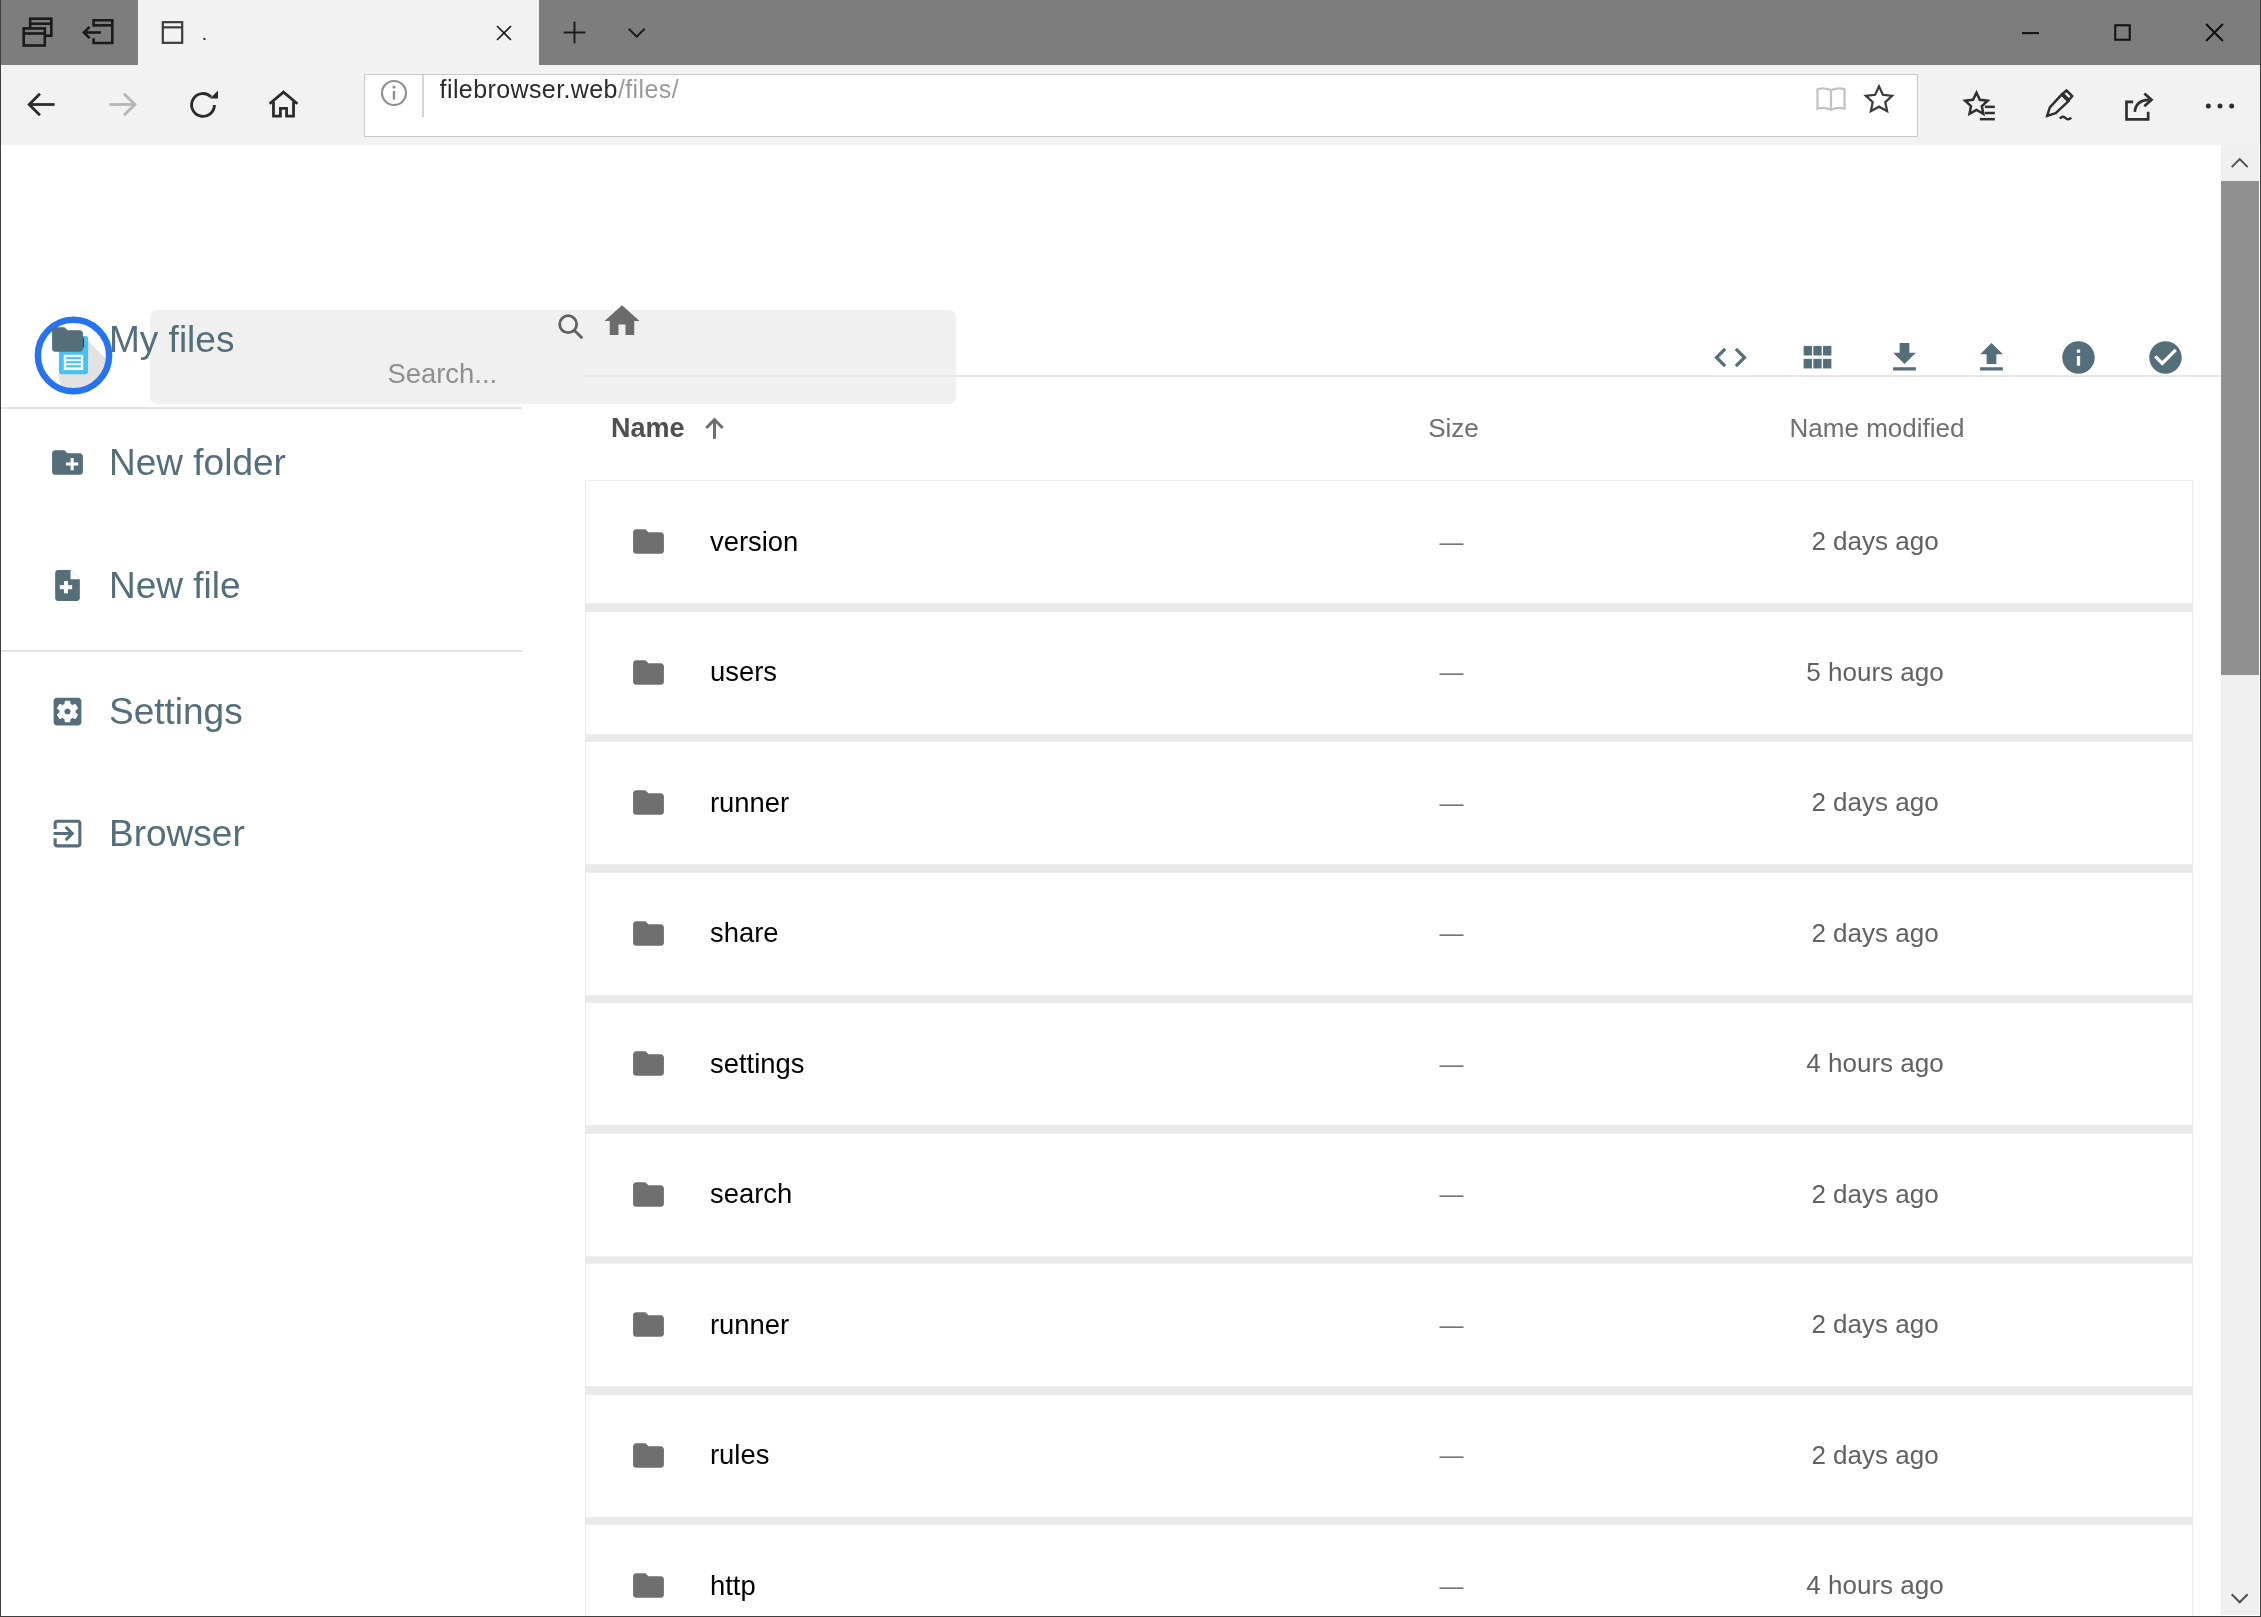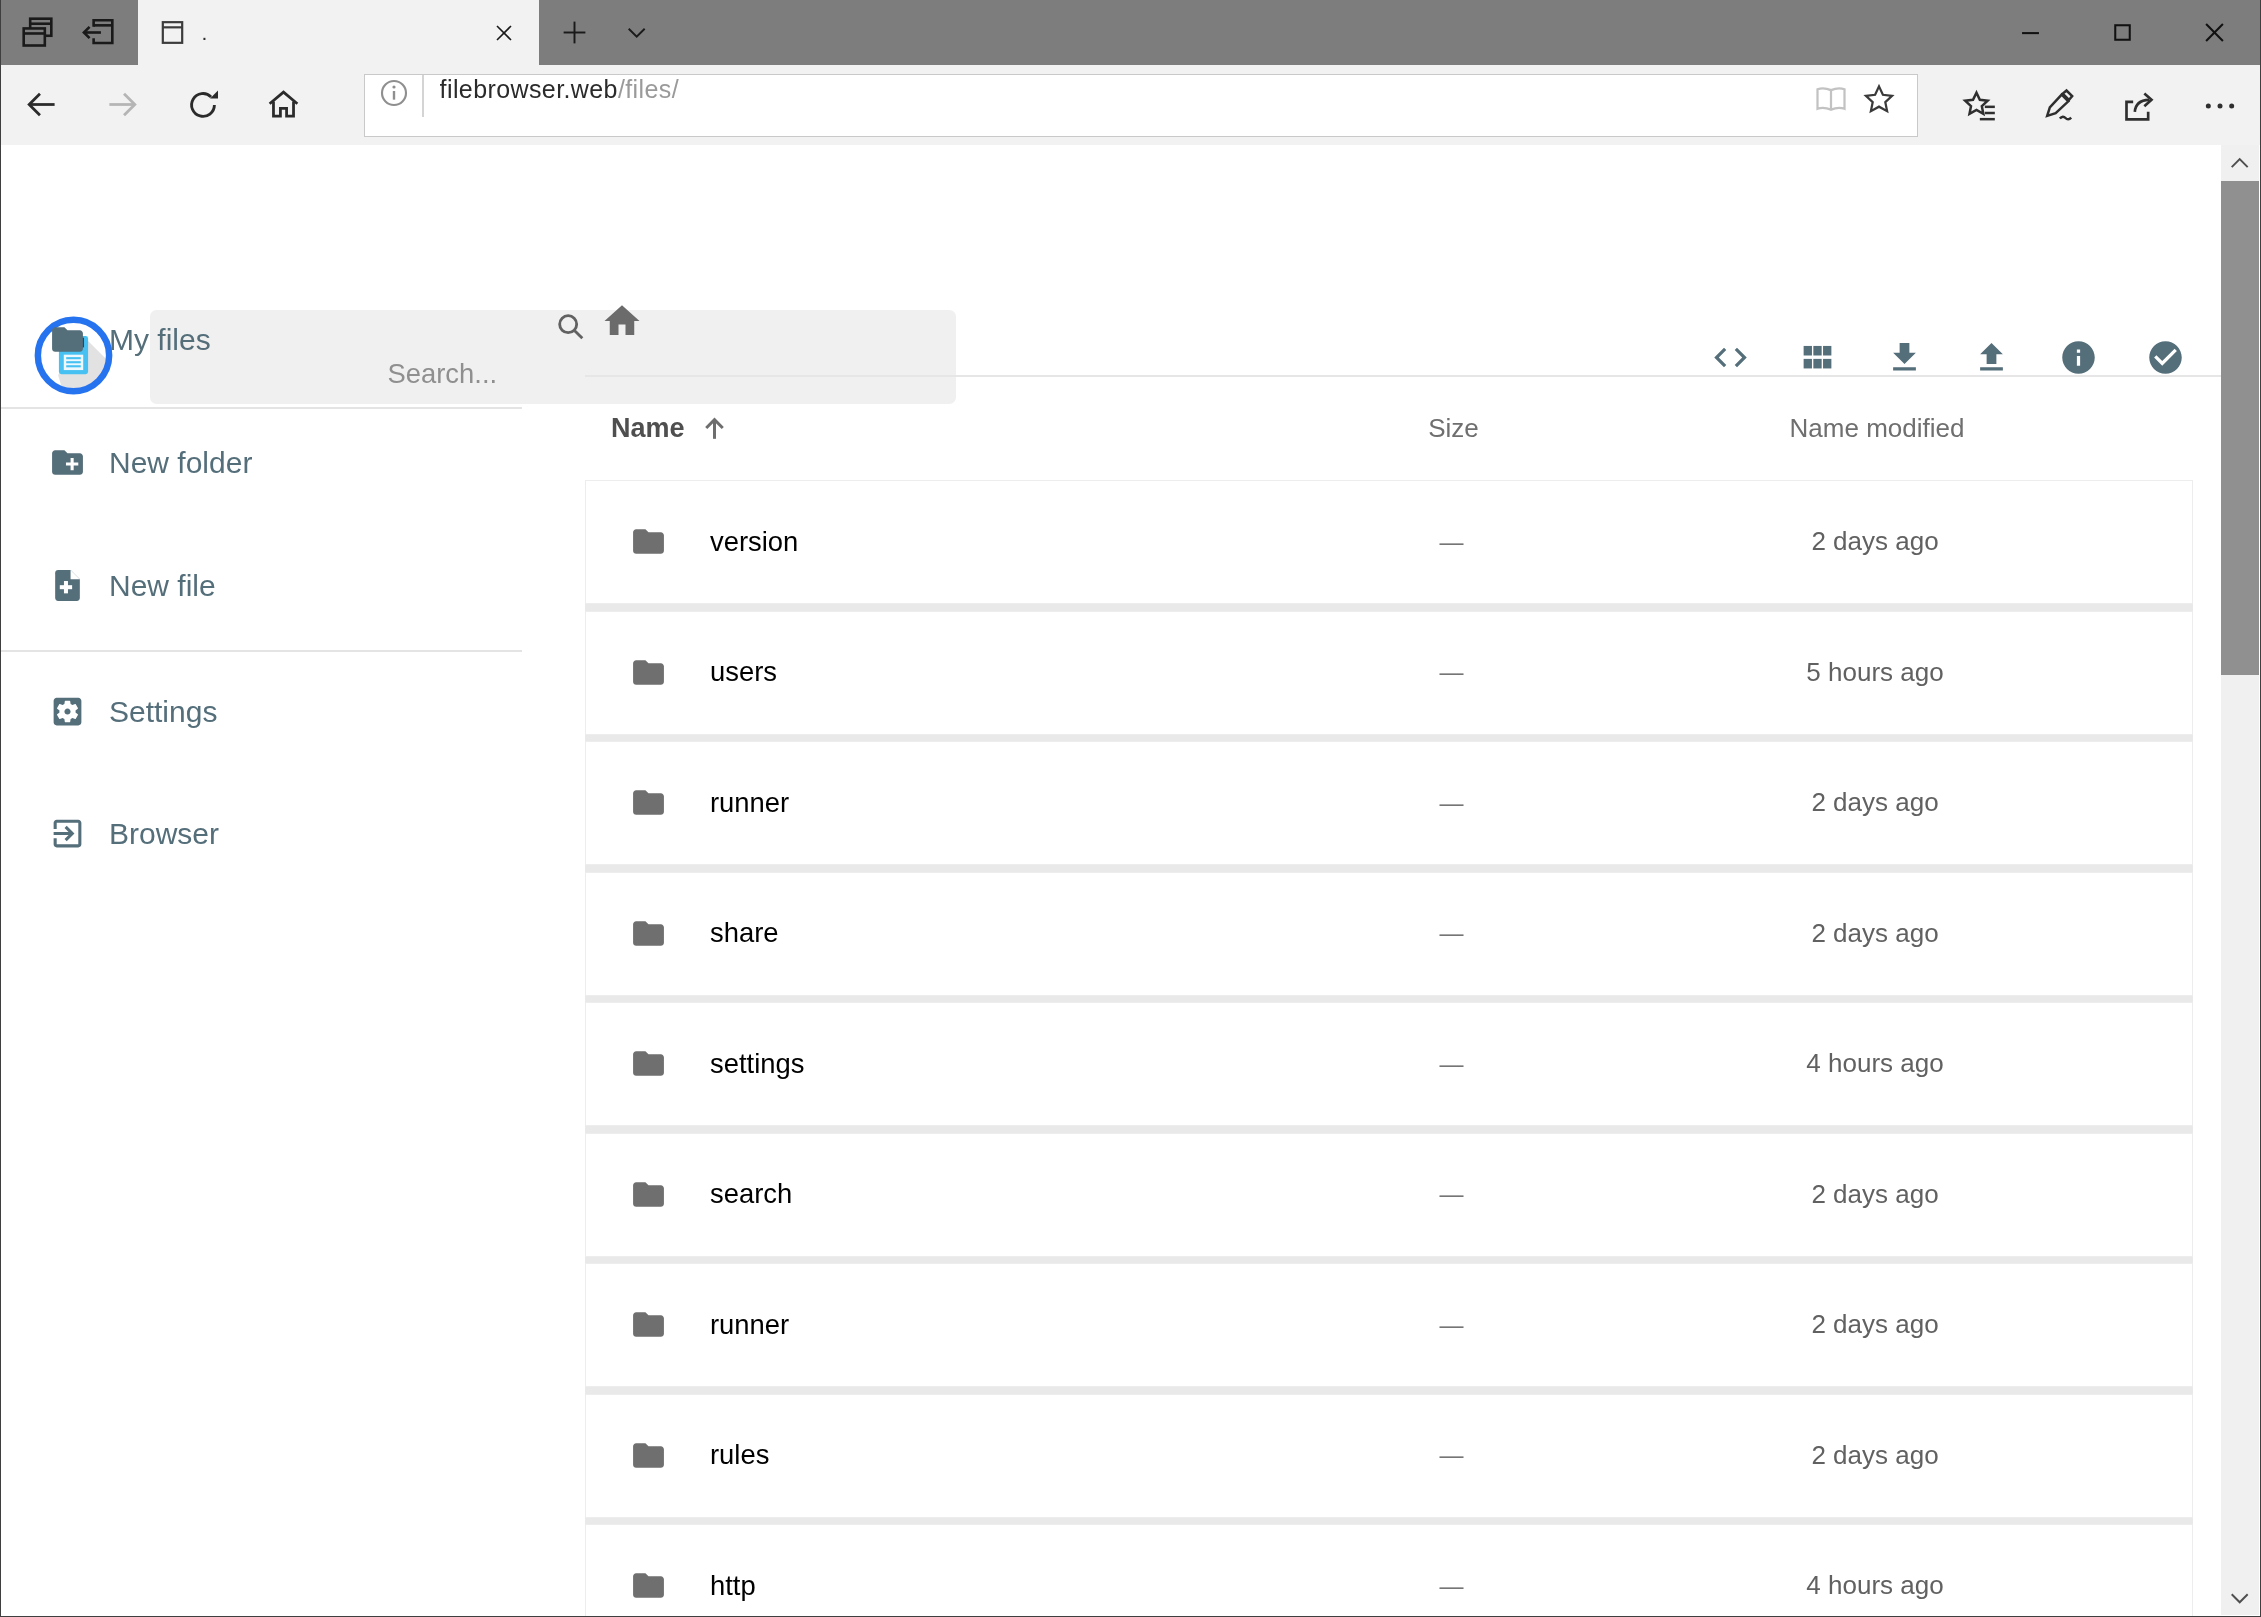--- a/index.html
+++ b/index.html
@@ -48,21 +48,21 @@
                 font-family:"Liberation Sans",sans-serif;}
   .search-input::placeholder{color:#8f8f8f;opacity:1;}
   .toolbar{position:absolute;left:1710px;top:193px;display:flex;gap:48px;}
   .tool-btn{width:39px;height:39px;border:none;background:transparent;padding:0;display:flex;align-items:center;justify-content:center;}
 
   
   .sidebar{position:absolute;left:0;top:279px;width:525px;height:1338px;}
   .side-item{position:absolute;left:0;width:525px;height:61px;background:transparent;border:none;padding:0;
              display:flex;align-items:center;cursor:pointer;}
   .side-item svg{position:absolute;left:48px;}
-  .side-label{position:absolute;left:108px;font-size:30px;color:#546e7a;}
+  .side-label{position:absolute;left:108px;font-size:37px;color:#546e7a;}
   .side-div{position:absolute;left:0;width:521px;height:1.6px;background:#e4e4e4;}
   .side-footer{position:absolute;left:50px;top:668px;font-size:21px;color:#9e9e9e;line-height:36px;}
   .side-help{color:#9e9e9e;cursor:pointer;}
 
   
   .main{position:absolute;left:584px;top:279px;width:1637px;height:1338px;overflow:hidden;}
   .crumb-home{position:absolute;left:14.5px;top:19.4px;width:45px;height:45px;border:none;background:transparent;padding:0;
               display:flex;align-items:center;justify-content:center;}
   .main-div{position:absolute;left:0;top:96px;width:1637px;height:1.6px;background:#e6e6e6;}
   .cols{position:absolute;left:0;top:129px;width:1637px;height:40px;}

